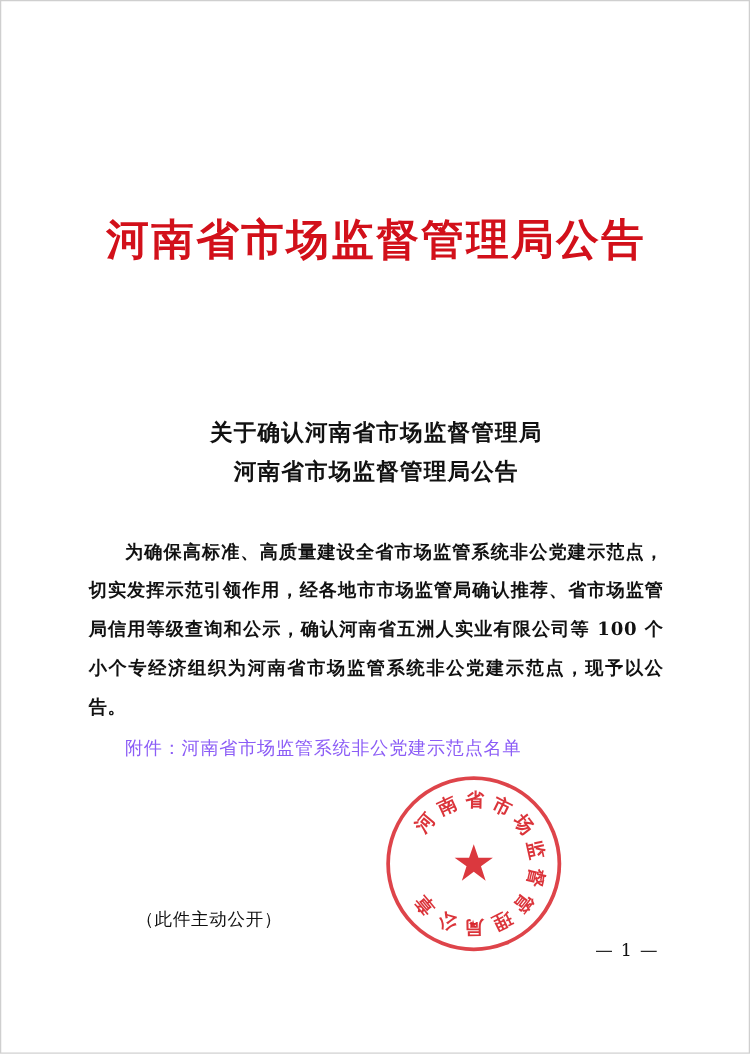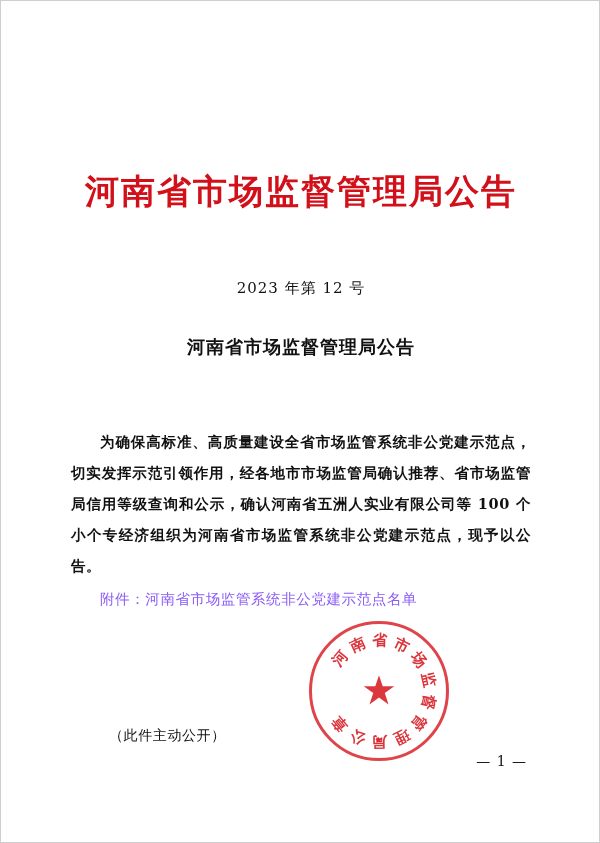--- a/index.html
+++ b/index.html
@@ -172,23 +172,23 @@
     white-space: nowrap;
   }
 </style>
 </head>
 <body>
 
 <div class="page">
 
   <div class="doc-title">河南省市场监督管理局公告</div>
 
-  <div class="doc-number">2023 年第 12 号</div>
 
   <div class="subject">
+    <div>关于确认河南省市场监督管理局</div>
     <div>河南省市场监督管理局公告</div>
   </div>
 
   <div class="body-text">
     <p>为确保高标准、高质量建设全省市场监管系统非公党建示范点，切实发挥示范引领作用，经各地市市场监管局确认推荐、省市场监管局信用等级查询和公示，确认河南省五洲人实业有限公司等 100 个小个专经济组织为河南省市场监管系统非公党建示范点，现予以公告。</p>
   </div>
 
   <div class="attachment">附件：河南省市场监管系统非公党建示范点名单</div>
 
   <div class="seal">

